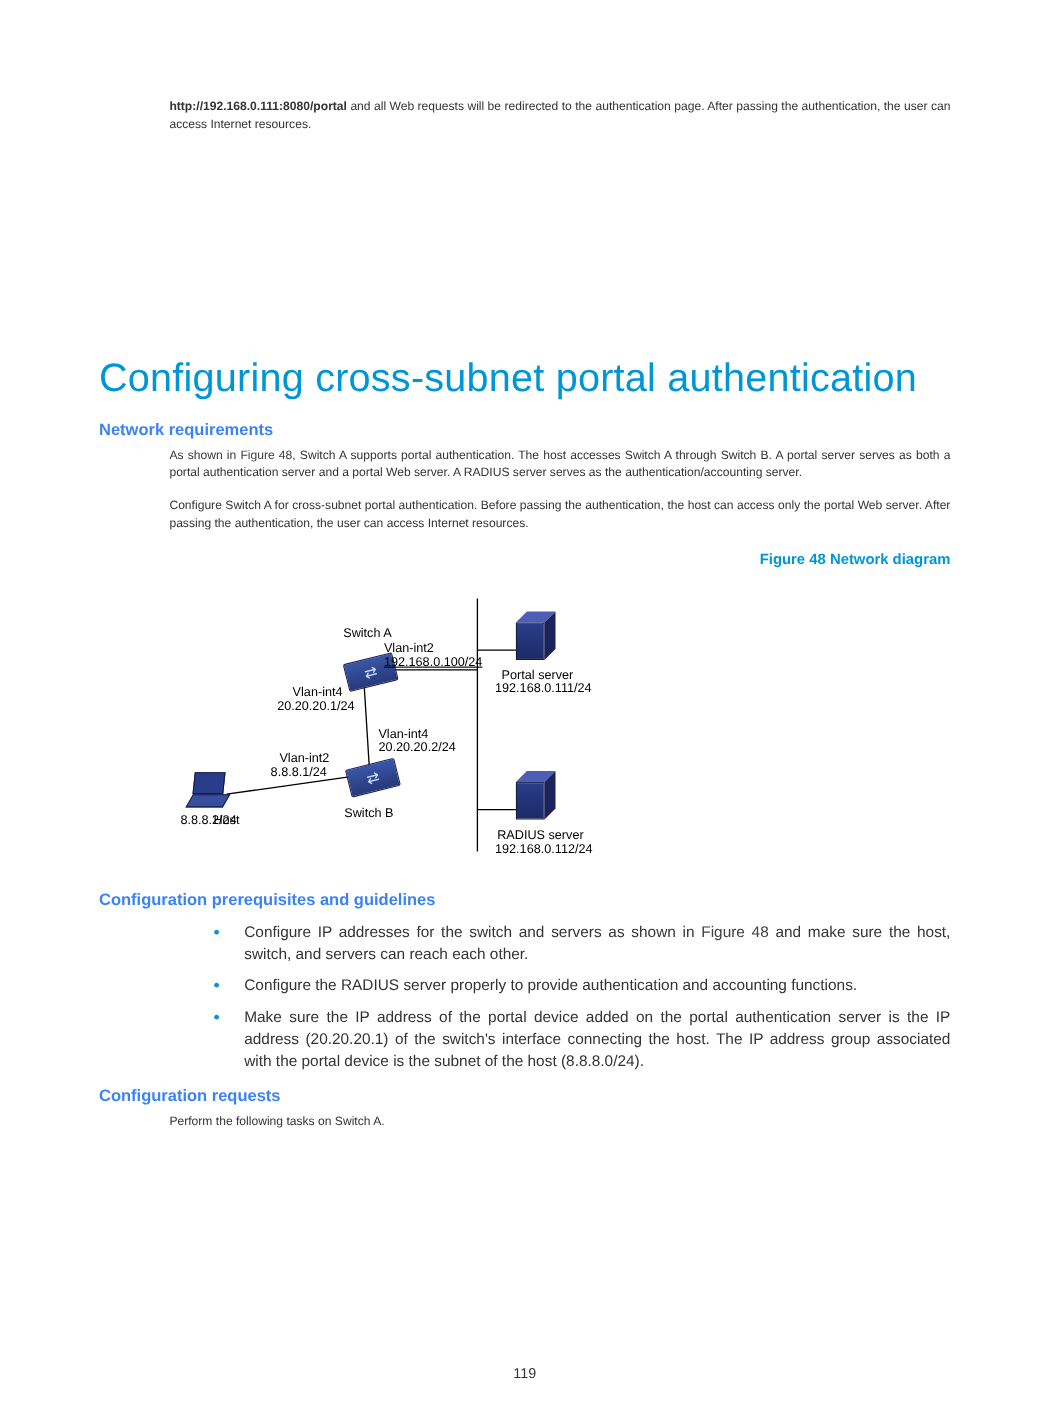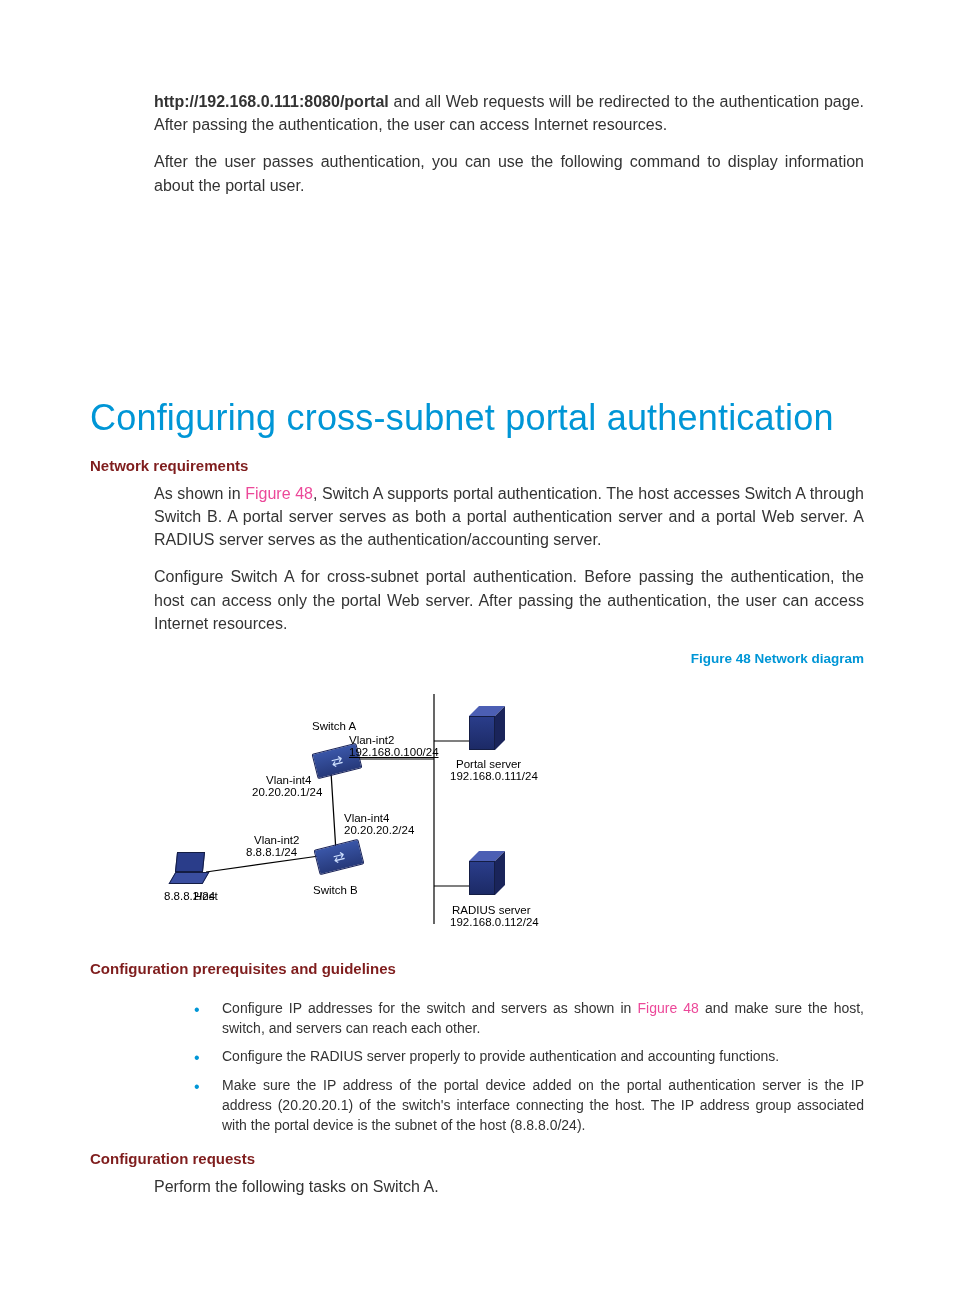--- a/index.html
+++ b/index.html
@@ -10,55 +10,55 @@
     background: #fff;
     width: 954px;
   }
   .page {
     padding: 90px 90px 40px 90px;
     box-sizing: border-box;
     min-height: 1296px;
     position: relative;
   }
   .para {
-    font-size: 16px;
+    font-size: 11px;
     line-height: 1.45;
     margin: 0 0 14px 64px;
     text-align: justify;
   }
   .para .bold {
     font-weight: bold;
   }
   h1.section-title {
     font-size: 36px;
     font-weight: 300;
     color: #0096D6;
     margin: 200px 0 18px 0;
     letter-spacing: 0.2px;
   }
   h2.subhead {
     font-size: 15px;
     font-weight: bold;
-    color: #7f1d1d;
+    color: #3b82f6;
     margin: 14px 0 8px 0;
   }
   .figure-caption {
     font-size: 13.5px;
     font-weight: bold;
     color: #0096D6;
     margin: 16px 0 6px 64px;
     text-align: right;
   }
   .link {
-    color: #ec4899;
+    color: #404040;
   }
   ul.bullets {
     list-style: none;
     padding: 0;
-    margin: 21px 0 6px 104px;
+    margin: 10px 0 6px 104px;
   }
   ul.bullets li {
     font-size: 14px;
     line-height: 1.45;
     margin-bottom: 8px;
     position: relative;
     padding-left: 28px;
     text-align: justify;
   }
   ul.bullets li::before {
@@ -183,21 +183,20 @@
   }
 </style>
 </head>
 <body>
 
 <div class="page">
 
   <p class="para">
     <span class="bold">http://192.168.0.111:8080/portal</span><span> and all Web requests will be redirected to the authentication page. After passing the authentication, the user can access Internet resources.</span>
   </p>
-  <p class="para">After the user passes authentication, you can use the following command to display information about the portal user.</p>
 
   <h1 class="section-title">Configuring cross-subnet portal authentication</h1>
 
   <h2 class="subhead">Network requirements</h2>
 
   <p class="para">
     <span>As shown in </span><a class="link">Figure 48</a><span>, Switch A supports portal authentication. The host accesses Switch A through Switch B. A portal server serves as both a portal authentication server and a portal Web server. A RADIUS server serves as the authentication/accounting server.</span>
   </p>
   <p class="para">Configure Switch A for cross-subnet portal authentication. Before passing the authentication, the host can access only the portal Web server. After passing the authentication, the user can access Internet resources.</p>
 
@@ -256,13 +255,14 @@
     <li>
       <span>Configure IP addresses for the switch and servers as shown in </span><a class="link">Figure 48</a><span> and make sure the host, switch, and servers can reach each other.</span>
     </li>
     <li>Configure the RADIUS server properly to provide authentication and accounting functions.</li>
     <li>Make sure the IP address of the portal device added on the portal authentication server is the IP address (20.20.20.1) of the switch's interface connecting the host. The IP address group associated with the portal device is the subnet of the host (8.8.8.0/24).</li>
   </ul>
 
   <h2 class="subhead">Configuration requests</h2>
   <p class="para">Perform the following tasks on Switch A.</p>
 
+  <div class="page-number">119</div>
 </div>
 
 </body></html>

